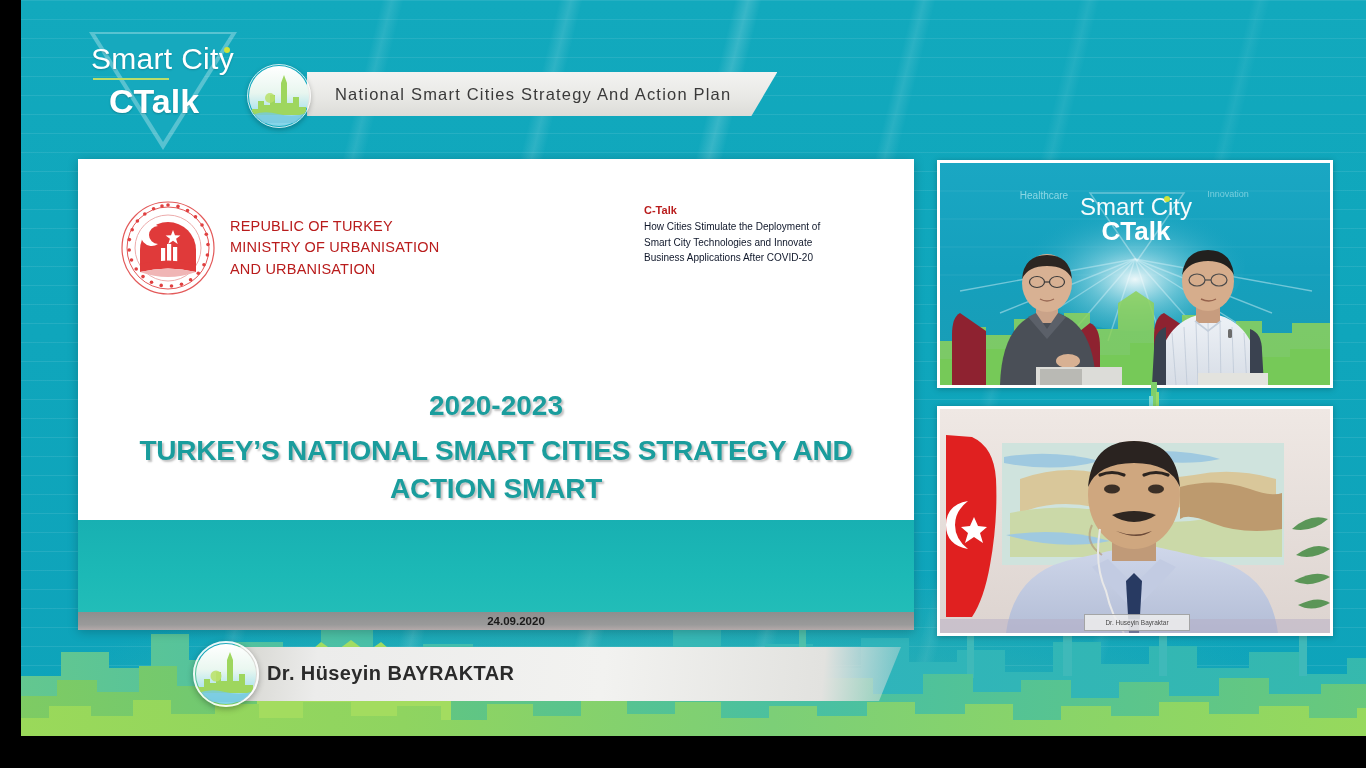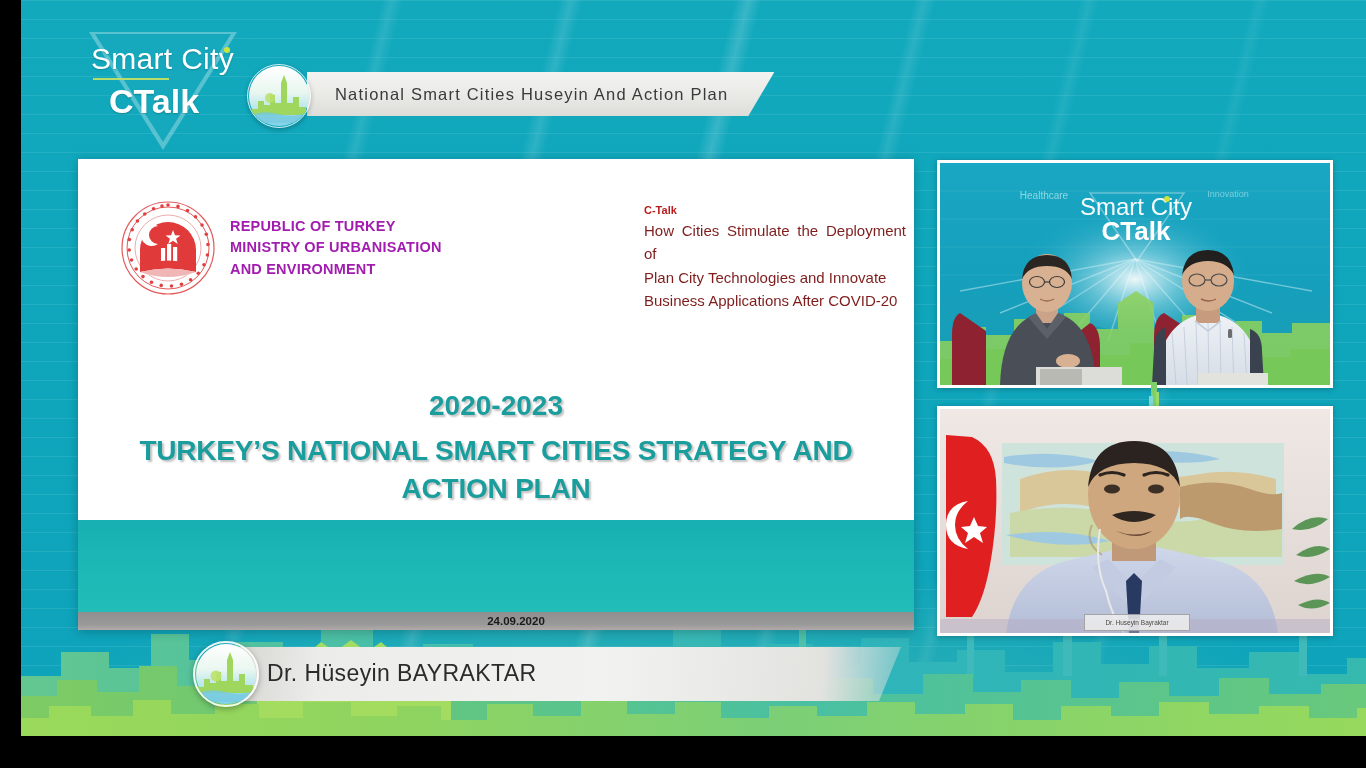--- a/index.html
+++ b/index.html
@@ -165,39 +165,39 @@
     position: absolute;
     left: 42px; top: 41px;
     display: flex;
     align-items: center;
     gap: 14px;
   }
   .ministry .seal { width: 96px; height: 96px; }
   .ministry .seal svg { display: block; width: 100%; height: 100%; }
   .ministry .mtext {
     font-size: 14.5px;
-    font-weight: bold;
-    color: #a21caf;
+    font-weight: normal;
+    color: #b91c1c;
     line-height: 1.48;
     letter-spacing: .2px;
   }
   .ctalk-box {
     position: absolute;
     left: 566px; top: 45px;
     width: 262px;
   }
   .ctalk-box .ct-h {
     font-size: 11px;
     font-weight: bold;
     color: #b91c1c;
     margin-bottom: 3px;
   }
   .ctalk-box .ct-l {
-    font-size: 15px;
-    color: #7f1d1d;
+    font-size: 10px;
+    color: #0f172a;
     line-height: 1.55;
     text-align: justify;
     text-align-last: left;
   }
   .slide-title {
     position: absolute;
     left: 0; right: 0; top: 231px;
     text-align: center;
     color: #1a9d9d;
   }
@@ -267,22 +267,22 @@
     min-width: 600px;
     padding: 4px 34px 4px 28px;
     background: linear-gradient(95deg, #d6d6d1 0%, #ececeb 12%, #f2f2f0 55%, #e2e2df 88%, rgba(226,226,223,0.35) 100%);
     clip-path: polygon(0 0, 100% 0, calc(100% - 22px) 100%, 0 100%);
     display: flex;
     flex-direction: column;
     justify-content: center;
     box-shadow: 0 2px 5px rgba(0,0,0,.2);
   }
   .l3-name {
-    font-size: 23px;
-    font-weight: normal;
+    font-size: 20px;
+    font-weight: bold;
     color: #2b2b2b;
     letter-spacing: .4px;
     line-height: 1.18;
   }
   .l3-role {
     font-size: 12.6px;
     color: #3a3a3a;
     letter-spacing: .85px;
     line-height: 1.3;
     white-space: nowrap;
@@ -373,21 +373,21 @@
     <div class="tri"></div>
     <div class="tri-inner"></div>
     <div class="b1">Smart City</div>
     <div class="dot-i"></div>
     <div class="rule"></div>
     <div class="b2">CTalk</div>
   </div>
 
   <div class="banner-wrap">
     <div class="banner">
-      <span>National Smart Cities Huseyin And Action Plan</span>
+      <span>National Smart Cities Strategy And Action Plan</span>
     </div>
     <div class="badge-city round">
       <svg viewBox="0 0 62 62">
         <defs>
           <linearGradient id="bg1" x1="0" y1="0" x2="0" y2="1">
             <stop offset="0%" stop-color="#ffffff"></stop>
             <stop offset="45%" stop-color="#e8f6ef"></stop>
             <stop offset="100%" stop-color="#7fd3e8"></stop>
           </linearGradient>
         </defs>
@@ -442,35 +442,35 @@
             <rect x="47" y="44" width="4.2" height="22"></rect>
             <rect x="53" y="47" width="4.2" height="19"></rect>
           </g>
           <path d="M20,64 q28,-7 56,0 l0,8 q-28,-7 -56,0 Z" fill="#e03a3a"></path>
           <path d="M20,72 q28,-7 56,0 q-28,10 -56,0 Z" fill="#f0b5b5"></path>
         </svg>
       </div>
       <div class="mtext">
         <div>REPUBLIC OF TURKEY</div>
         <div>MINISTRY OF URBANISATION</div>
-        <div>AND ENVIRONMENT</div>
+        <div>AND URBANISATION</div>
       </div>
     </div>
 
     <div class="ctalk-box">
       <div class="ct-h">C-Talk</div>
       <div class="ct-l">How Cities Stimulate the Deployment of</div>
-      <div class="ct-l">Plan City Technologies and Innovate</div>
+      <div class="ct-l">Smart City Technologies and Innovate</div>
       <div class="ct-l">Business Applications After COVID-20</div>
     </div>
 
     <div class="slide-title">
       <div class="ty">2020-2023</div>
       <div class="tt">TURKEY’S NATIONAL SMART CITIES STRATEGY AND</div>
-      <div class="tt" style="margin-top:0">ACTION PLAN</div>
+      <div class="tt" style="margin-top:0">ACTION SMART</div>
     </div>
 
     <div class="slide-band"></div>
     <div class="slide-foot">
       <span>24.09.2020</span>
     </div>
   </div>
 
   <div class="tile" id="tile-hosts">
     <svg viewBox="0 0 390 222" preserveAspectRatio="none">

